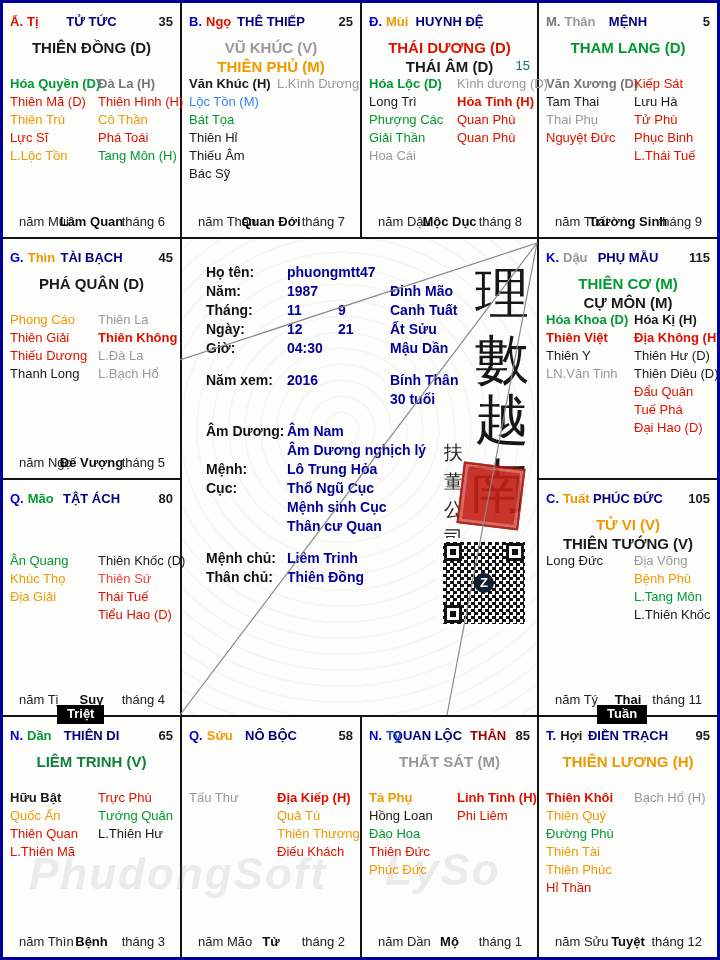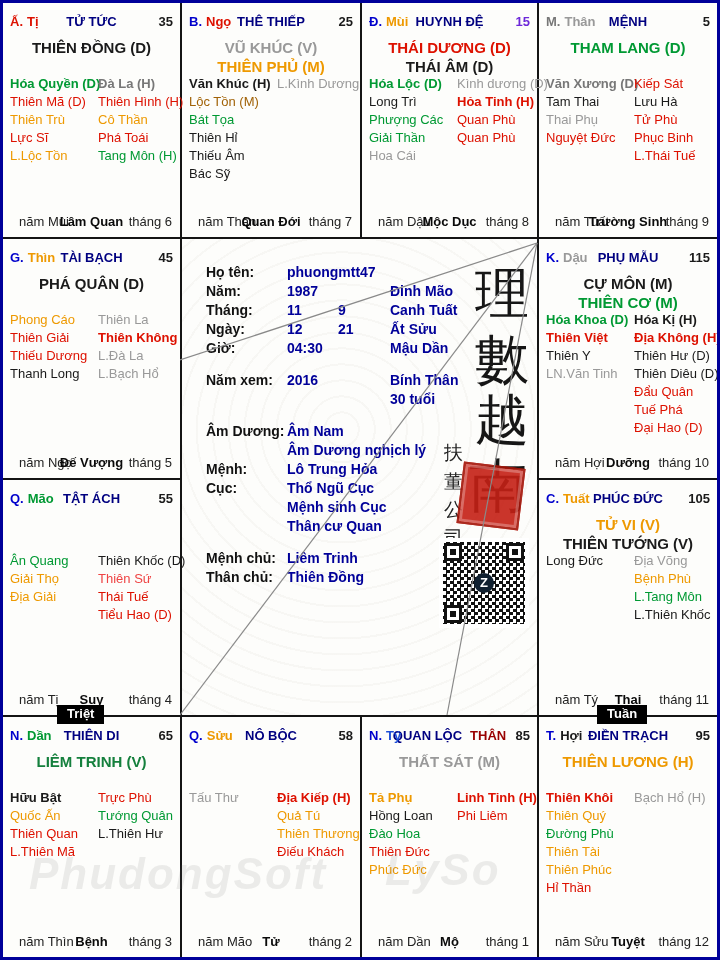--- a/index.html
+++ b/index.html
@@ -35,21 +35,21 @@
   .num{position:absolute;right:7px;top:0;}
   .mains{position:absolute;top:35px;left:0;width:100%;text-align:center;font-weight:bold;
     font-size:15px;line-height:19px;white-space:nowrap;}
   .stars{position:absolute;top:72px;left:0;width:100%;font-size:13px;line-height:18px;}
   .colL{position:absolute;left:7px;top:0;white-space:nowrap;}
   .colR{position:absolute;left:95px;top:0;white-space:nowrap;}
   .star{display:block;}
   .cell-footer{position:absolute;bottom:7px;left:0;width:100%;height:16px;font-size:13px;}
   .f-year{position:absolute;left:8px;color:#222;margin-left:8px;}
   .f-stage{position:absolute;left:0;width:100%;text-align:center;font-weight:bold;color:#0a0a0a;}
-  .f-month{position:absolute;right:8px;color:#222;}
+  .f-month{position:absolute;right:15px;color:#222;}
   .center{position:absolute;left:179px;top:236px;width:355px;height:476px;}
   .center::before{content:"";position:absolute;inset:0;pointer-events:none;
     background:repeating-radial-gradient(circle at 45% 40%, rgba(120,110,85,.045) 0 2px, transparent 2px 16px);}
   .info{position:absolute;left:24px;top:24px;font-size:14px;font-weight:bold;line-height:19px;}
   .irow{display:flex;height:19px;white-space:nowrap;}
   .irow.gap{margin-top:13px;}
   .il{width:81px;flex:none;color:#111;}
   .ic1{width:51px;flex:none;color:#000099;}
   .ic2{width:52px;flex:none;color:#000099;}
   .ic3{flex:none;color:#000099;}
@@ -134,41 +134,41 @@
           <span class="hdr-left"><span class="stem" style="color: rgb(0, 0, 204); font-weight: bold;">B.</span><span class="branch" style="color: rgb(221, 17, 0); font-weight: bold;">Ngọ</span></span>
           <span class="num" style="color: rgb(26, 26, 26); font-weight: bold;">25</span>
         </div>
         <div class="mains">
           <div style="color: rgb(153, 153, 153);">VŨ KHÚC (V)</div>
           <div style="color: rgb(238, 153, 0);">THIÊN PHỦ (M)</div>
         </div>
         <div class="stars">
           <span class="colL">
             <span class="star" style="color: rgb(26, 26, 26); font-weight: bold;">Văn Khúc (H)</span>
-            <span class="star" style="color: #a16207;">Lộc Tồn (M)</span>
+            <span class="star" style="color: #3b82f6;">Lộc Tồn (M)</span>
             <span class="star" style="color: rgb(0, 153, 51);">Bát Tọa</span>
             <span class="star" style="color: rgb(26, 26, 26);">Thiên Hỉ</span>
             <span class="star" style="color: rgb(26, 26, 26);">Thiếu Âm</span>
             <span class="star" style="color: rgb(26, 26, 26);">Bác Sỹ</span>
           </span>
           <span class="colR">
             <span class="star" style="color: rgb(153, 153, 153);">L.Kình Dương</span>
           </span>
         </div>
         <div class="cell-footer">
           <span class="f-year">năm Thân</span>
           <span class="f-stage">Quan Đới</span>
           <span class="f-month">tháng 7</span>
         </div>
       </div>
       <div class="cell slot-r0c2">
         <div class="cell-header">
           <span class="palace" style="color: rgb(0, 0, 128); font-weight: bold;"><span style="color: rgb(0, 0, 128); font-weight: bold;">HUYNH ĐỆ</span></span>
           <span class="hdr-left"><span class="stem" style="color: rgb(0, 0, 204); font-weight: bold;">Đ.</span><span class="branch" style="color: rgb(238, 153, 0); font-weight: bold;">Mùi</span></span>
-          <span class="num" style="color: #6d28d9; font-weight: bold;">15</span>
+          <span class="num" style="color: #0f766e; font-weight: normal; margin-top: 44px;">15</span>
         </div>
         <div class="mains">
           <div style="color: rgb(221, 17, 0);">THÁI DƯƠNG (D)</div>
           <div style="color: rgb(26, 26, 26);">THÁI ÂM (D)</div>
         </div>
         <div class="stars">
           <span class="colL">
             <span class="star" style="color: rgb(0, 153, 51); font-weight: bold;">Hóa Lộc (D)</span>
             <span class="star" style="color: rgb(26, 26, 26);">Long Trì</span>
             <span class="star" style="color: rgb(0, 153, 51);">Phượng Các</span>
@@ -247,57 +247,52 @@
           <span class="f-month">tháng 5</span>
         </div>
       </div>
       <div class="cell slot-r1c3">
         <div class="cell-header">
           <span class="palace" style="color: rgb(0, 0, 128); font-weight: bold;"><span style="color: rgb(0, 0, 128); font-weight: bold;">PHỤ MẪU</span></span>
           <span class="hdr-left"><span class="stem" style="color: rgb(0, 0, 204); font-weight: bold;">K.</span><span class="branch" style="color: rgb(153, 153, 153); font-weight: bold;">Dậu</span></span>
           <span class="num" style="color: rgb(26, 26, 26); font-weight: bold;">115</span>
         </div>
         <div class="mains">
+          <div style="color: rgb(0, 153, 51);">THIÊN CƠ (M)</div>
           <div style="color: rgb(26, 26, 26);">CỰ MÔN (M)</div>
-          <div style="color: rgb(0, 153, 51);">THIÊN CƠ (M)</div>
         </div>
         <div class="stars">
           <span class="colL">
             <span class="star" style="color: rgb(0, 153, 51); font-weight: bold;">Hóa Khoa (D)</span>
             <span class="star" style="color: rgb(221, 17, 0); font-weight: bold;">Thiên Việt</span>
             <span class="star" style="color: rgb(26, 26, 26);">Thiên Y</span>
             <span class="star" style="color: rgb(153, 153, 153);">LN.Văn Tinh</span>
           </span>
           <span class="colR">
             <span class="star" style="color: rgb(26, 26, 26); font-weight: bold;">Hóa Kị (H)</span>
             <span class="star" style="color: rgb(221, 17, 0); font-weight: bold;">Địa Không (H)</span>
             <span class="star" style="color: rgb(26, 26, 26);">Thiên Hư (D)</span>
             <span class="star" style="color: rgb(26, 26, 26);">Thiên Diêu (D)</span>
             <span class="star" style="color: rgb(221, 17, 0);">Đẩu Quân</span>
             <span class="star" style="color: rgb(221, 17, 0);">Tuế Phá</span>
             <span class="star" style="color: rgb(221, 17, 0);">Đại Hao (D)</span>
           </span>
         </div>
-        <div class="cell-footer">
-          <span class="f-year">năm Hợi</span>
-          <span class="f-stage">Dưỡng</span>
-          <span class="f-month">tháng 10</span>
-        </div>
       </div>
       <div class="cell slot-r2c0">
         <div class="cell-header">
           <span class="palace" style="color: rgb(0, 0, 128); font-weight: bold;"><span style="color: rgb(0, 0, 128); font-weight: bold;">TẬT ÁCH</span></span>
           <span class="hdr-left"><span class="stem" style="color: rgb(0, 0, 204); font-weight: bold;">Q.</span><span class="branch" style="color: rgb(0, 153, 51); font-weight: bold;">Mão</span></span>
-          <span class="num" style="color: rgb(26, 26, 26); font-weight: bold;">55</span>
+          <span class="num" style="color: rgb(26, 26, 26); font-weight: bold;">80</span>
         </div>
         <div class="mains"></div>
         <div class="stars">
           <span class="colL">
             <span class="star" style="color: rgb(0, 153, 51);">Ân Quang</span>
-            <span class="star" style="color: rgb(238, 153, 0);">Giải Thọ</span>
+            <span class="star" style="color: rgb(238, 153, 0);">Khúc Thọ</span>
             <span class="star" style="color: rgb(238, 153, 0);">Địa Giải</span>
           </span>
           <span class="colR">
             <span class="star" style="color: rgb(26, 26, 26);">Thiên Khốc (D)</span>
             <span class="star" style="color: #ef4444;">Thiên Sứ</span>
             <span class="star" style="color: rgb(221, 17, 0);">Thái Tuế</span>
             <span class="star" style="color: rgb(221, 17, 0);">Tiểu Hao (D)</span>
           </span>
         </div>
         <div class="cell-footer">

